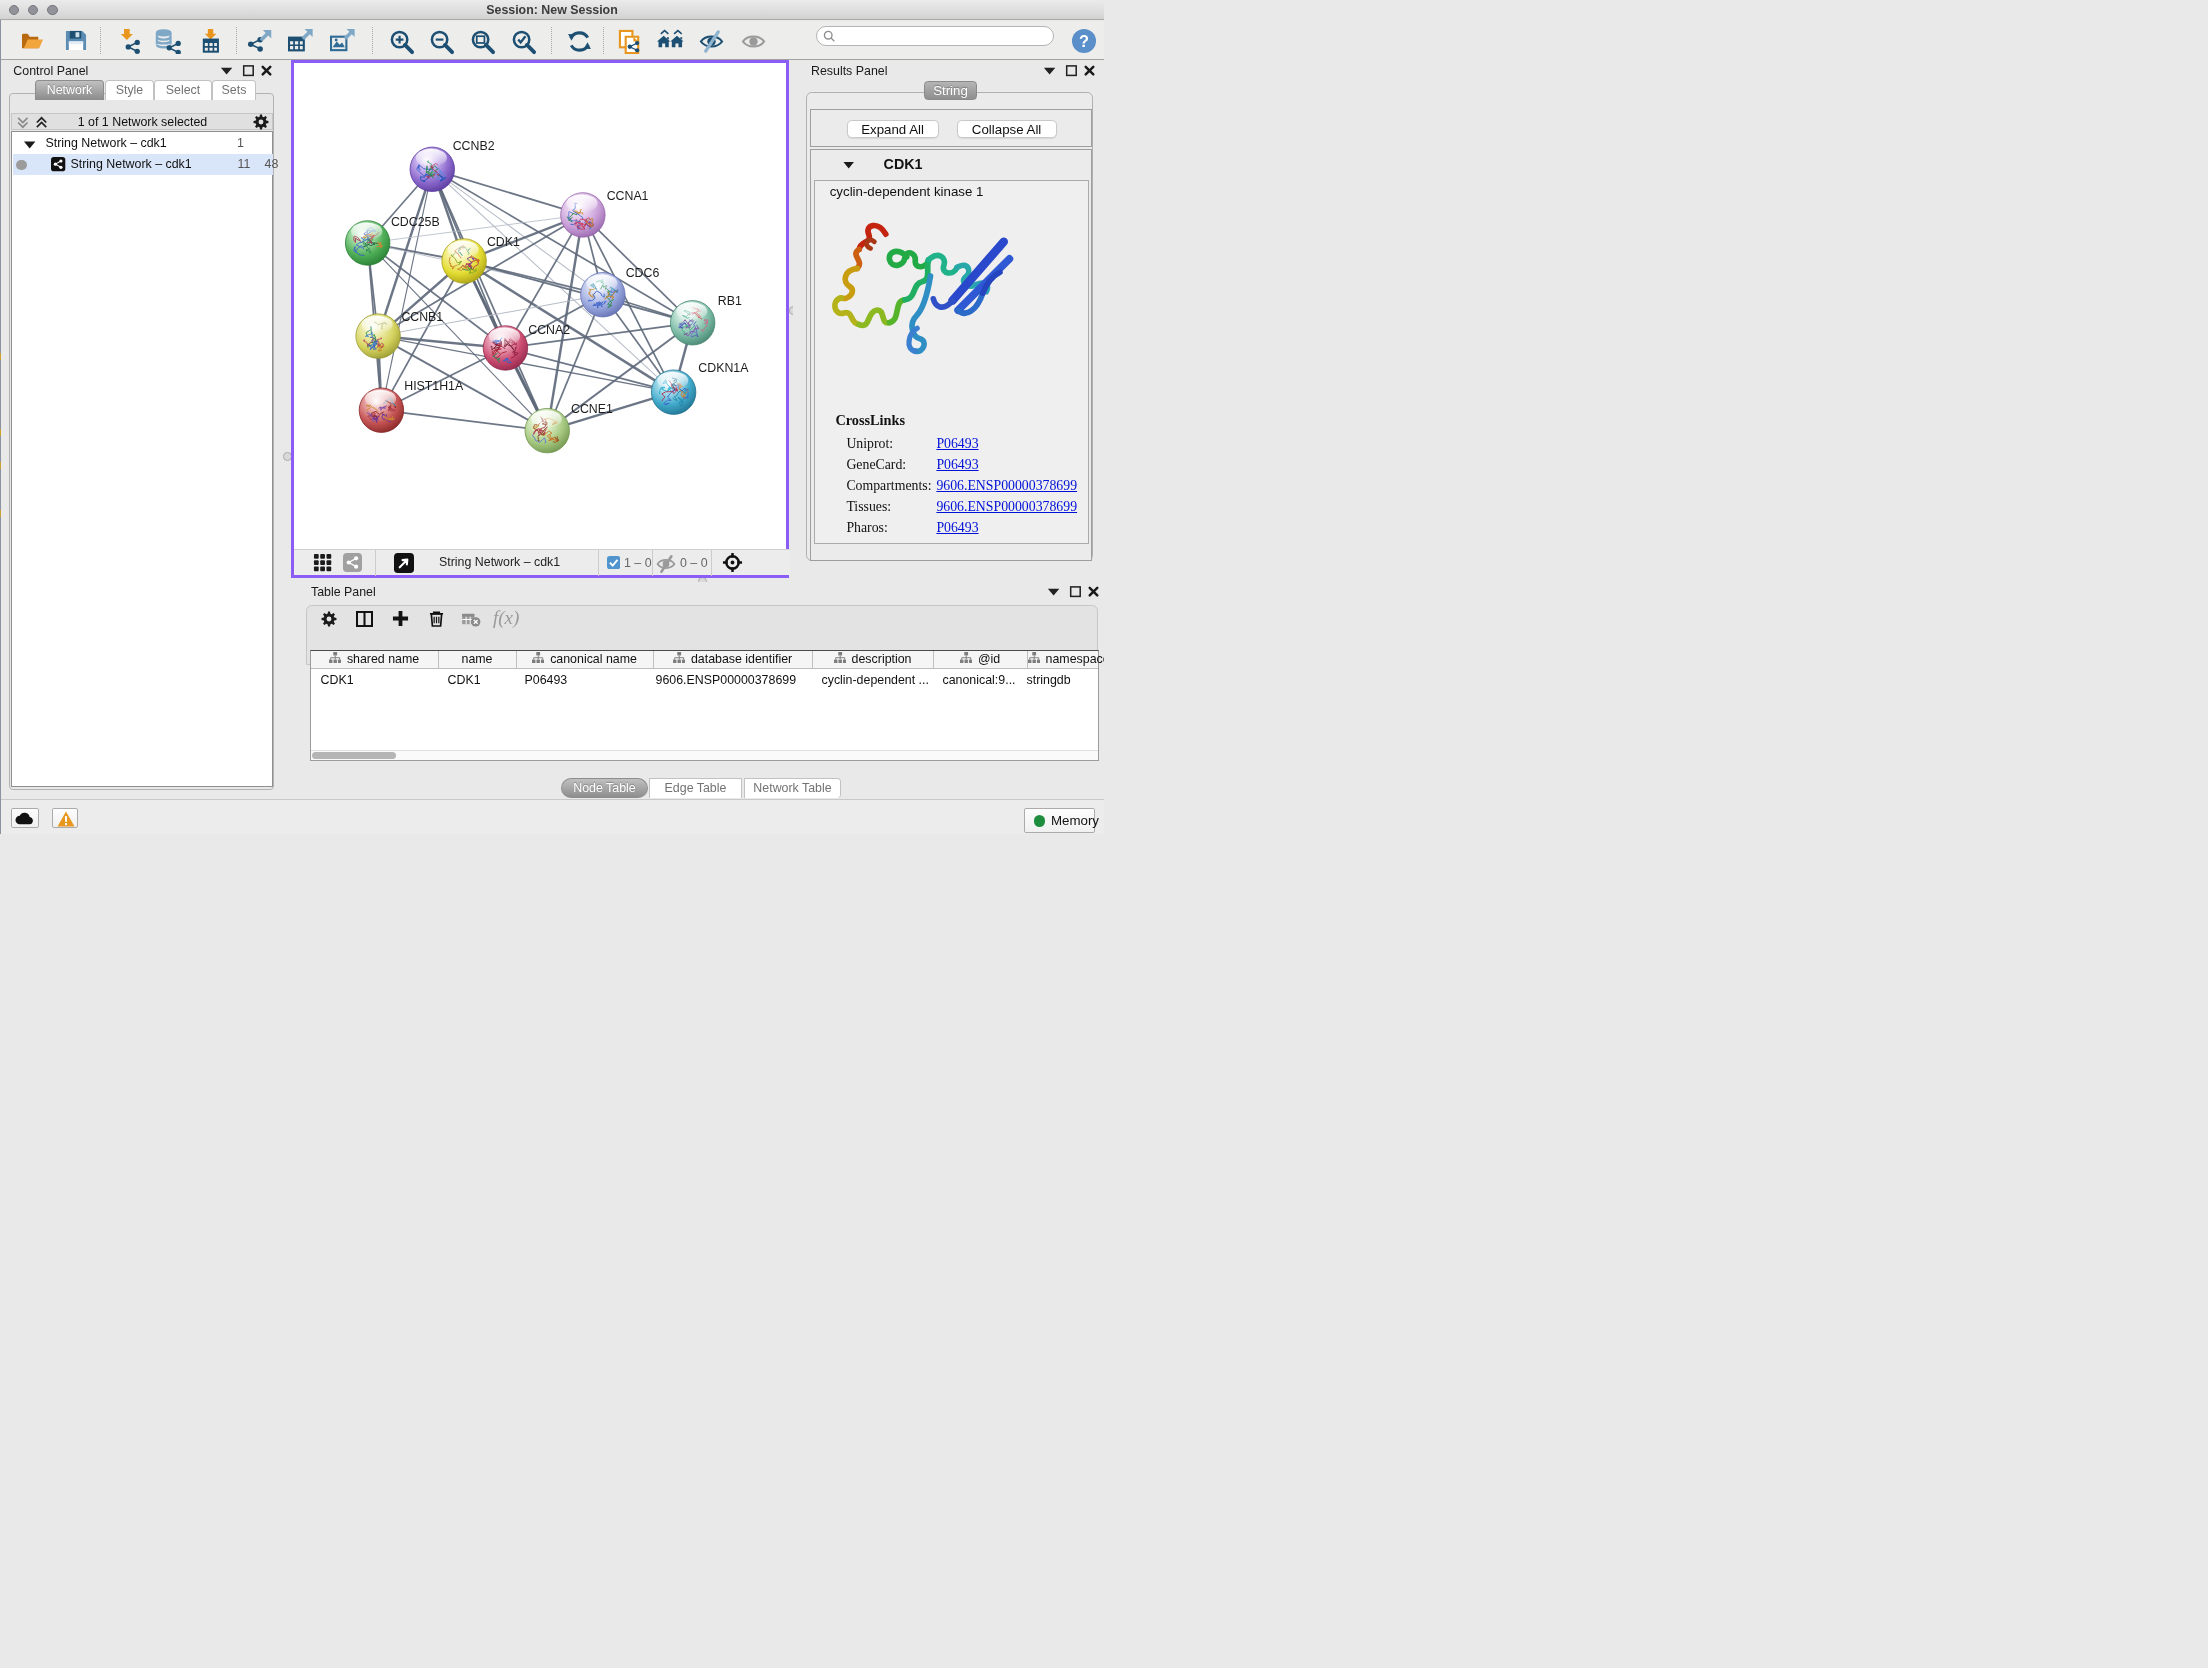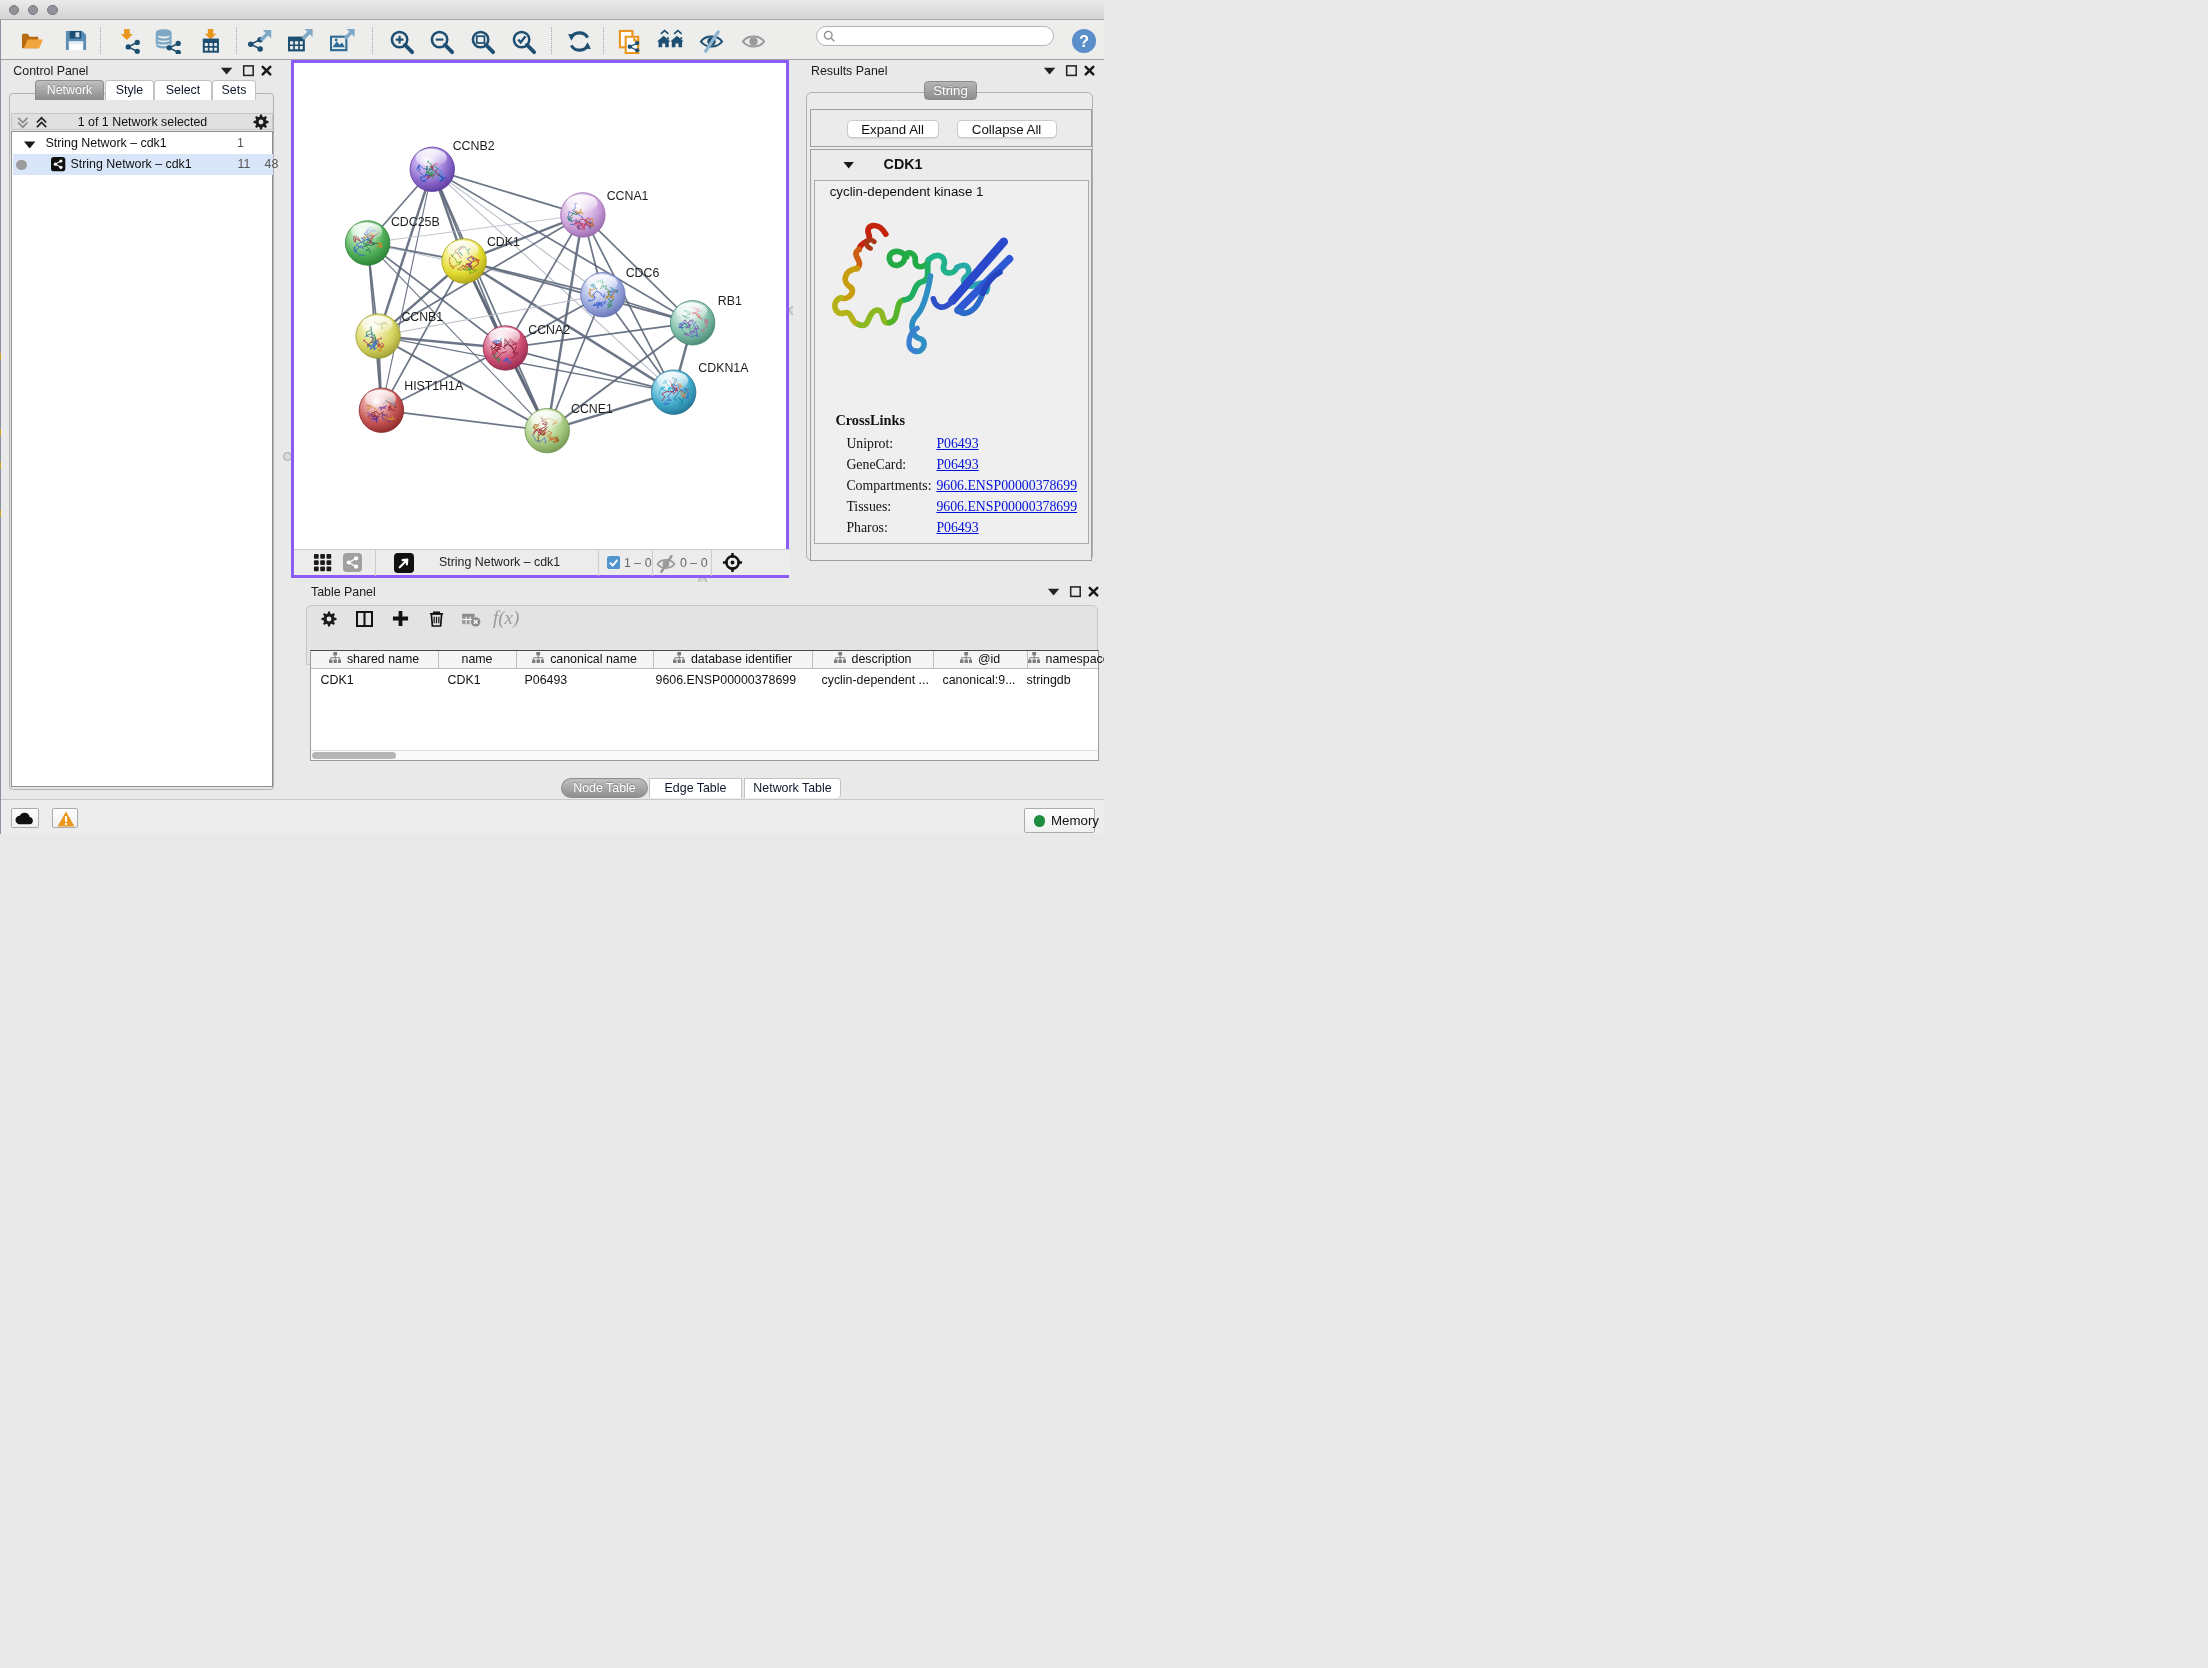--- a/index.html
+++ b/index.html
@@ -5,40 +5,41 @@
 .abs { position:absolute; }
 .titlebar { left:0; top:0; width:1104px; height:20px; background:linear-gradient(#ebebeb,#d3d3d3); border-bottom:1px solid #a9a9a9; border-radius:5.7px 5.7px 0 0; }
 .tl { position:absolute; top:4.8px; width:10.5px; height:10.5px; border-radius:50%; background:#92929a; border:0.5px solid #77777e; }
 .title { position:absolute; top:2.9px; width:100%; text-align:center; font-size:12.4px; font-weight:bold; color:#3c3c3c; }
 .toolbar { left:0; top:21px; width:1104px; height:39px; background:#ededec; border-bottom:1px solid #a2a2a2; }
 .tbi { position:absolute; top:7.6px; }
 .tsep { position:absolute; top:5.7px; height:27.6px; width:0; border-left:1.9px dotted #a8a8a8; }
 .search { position:absolute; left:816px; top:4.8px; width:238px; height:20px; background:#fff; border:1px solid #b4b4b4; border-radius:10.5px; }
 .panel-title { font-size:12.4px; color:#1a1a1a; }
 .ctrl { left:0; top:60px; width:282px; height:731px; background:#e9e9e9; }
-.tab { position:absolute; top:20px; height:20px; background:#fff; border:1px solid #c2c2c2; border-bottom:none; border-radius:3.8px 3.8px 0 0; text-align:center; font-size:12.4px; color:#0f172a; line-height:19px; }
+.tab { position:absolute; top:20px; height:20px; background:#fff; border:1px solid #c2c2c2; border-bottom:none; border-radius:3.8px 3.8px 0 0; text-align:center; font-size:12.4px; color:#737373; line-height:19px; }
 .tabsel { background:linear-gradient(#c0c0c0,#8b8b8b); color:#fff; text-shadow:0 -1px 1px rgba(0,0,0,0.25); border-color:#8d8d8d; }
 .gsub { position:absolute; background:#e7e7e7; border:1px solid #b2b2b2; border-radius:3.8px; }
 .netbar { position:absolute; left:2.9px; top:19.5px; width:262px; height:17px; background:#e0e0e0; border:1px solid #c6c6c6; }
 .treebox { position:absolute; left:2.9px; top:38px; width:262px; height:656px; background:#fff; border:1px solid #8f8f8f; }
 .trow { position:absolute; left:1px; width:260px; height:21px; font-size:12.4px; color:#111; }
 .netpanel { left:291px; top:60px; width:498px; height:518px; background:#fff; border:3px solid #8b5cf6; }
 .netbottom { position:absolute; left:0; bottom:0; width:496px; height:26px; background:#ececec; border-top:1px solid #cfcfcf; }
 .respanel { left:793px; top:60px; width:311px; height:522px; background:#e9e9e9; }
 .rbtn { position:absolute; height:18px; background:#fff; border:1px solid #c9c9c9; border-radius:4.8px; text-align:center; font-size:13.3px; color:#111; line-height:17px; box-shadow:0 1px 1px rgba(0,0,0,0.08); }
 .tablepanel { left:291px; top:582px; width:813px; height:217px; background:#e9e9e9; }
 .statusbar { left:0; top:799px; width:1104px; height:35px; background:#ececec; border-top:1px solid #c9c9c9; }
 .sbtn { position:absolute; background:linear-gradient(#fdfdfd,#f0f0f0); border:1px solid #ababab; border-radius:1.9px; }
 a.lnk { color:#0010d8; text-decoration:underline; }
 .serif { font-family:"Liberation Serif", serif; }
 </style></head><body>
 <div class="abs titlebar">
     <div class="tl" style="left:8.6px"></div>
     <div class="tl" style="left:27.6px"></div>
     <div class="tl" style="left:47px"></div>
+    <div class="title">Session: New Session</div>
   </div>
 <div class="abs toolbar">
     <div class="tbi" style="left:20px"><svg width="26" height="23" viewBox="0 0 27 24" style="">
         <path d="M2,6 L2,20 L19,20 L19,8 L10,8 L8,5 L3,5 Z" fill="#b86a10"></path>
         <path d="M4,20 L8,11 L24,11 L20,20 Z" fill="#f2a53c"></path>
       </svg></div>
     <div class="tbi" style="left:64px"><svg width="24" height="23" viewBox="0 0 25 24" style="">
         <path d="M2,2 L19,2 L23,6 L23,22 L2,22 Z" fill="#5b8db4"></path>
         <rect x="6" y="2" width="12" height="8" fill="#1d4f72"></rect>
         <rect x="12" y="3.4" width="4" height="5.2" fill="#cfe0ec"></rect>

